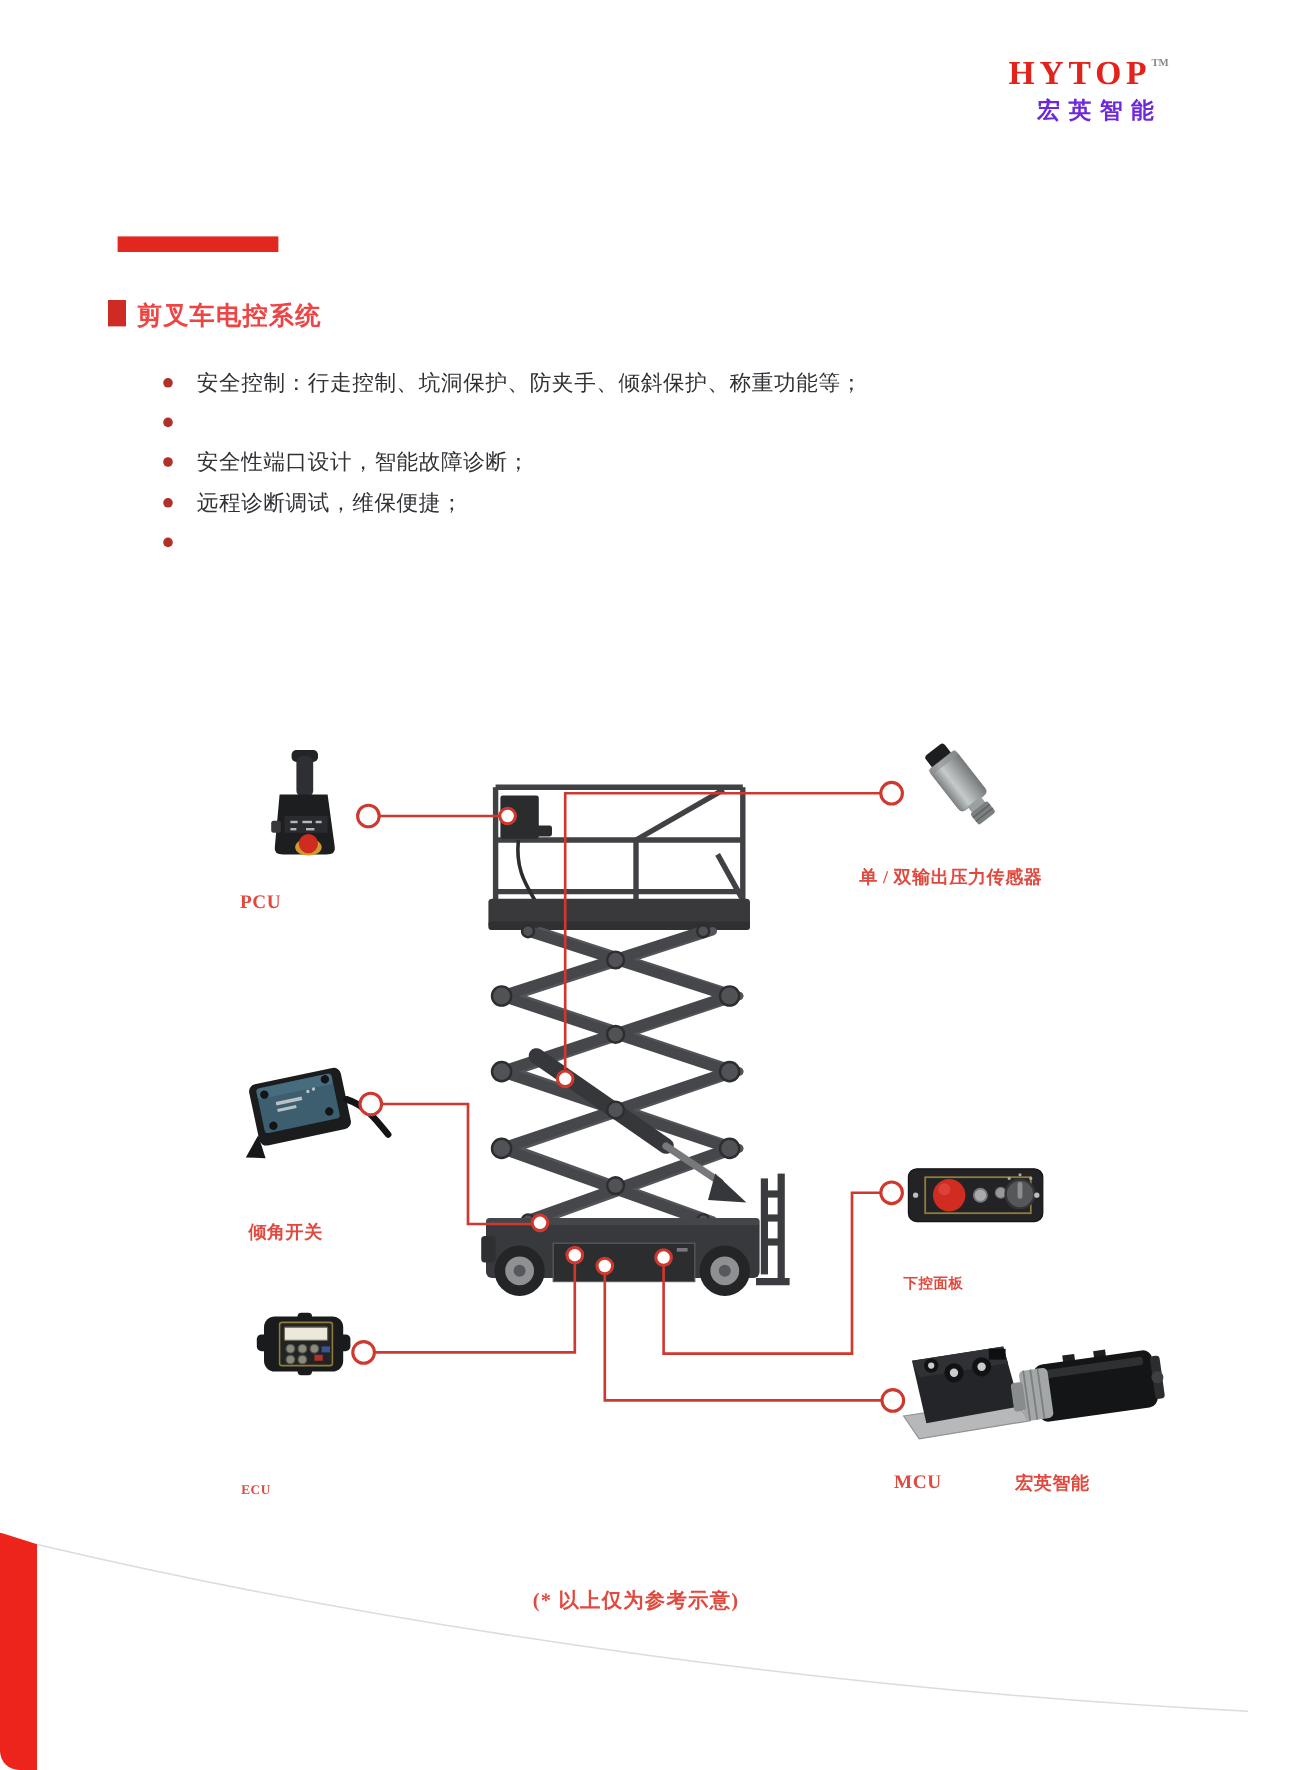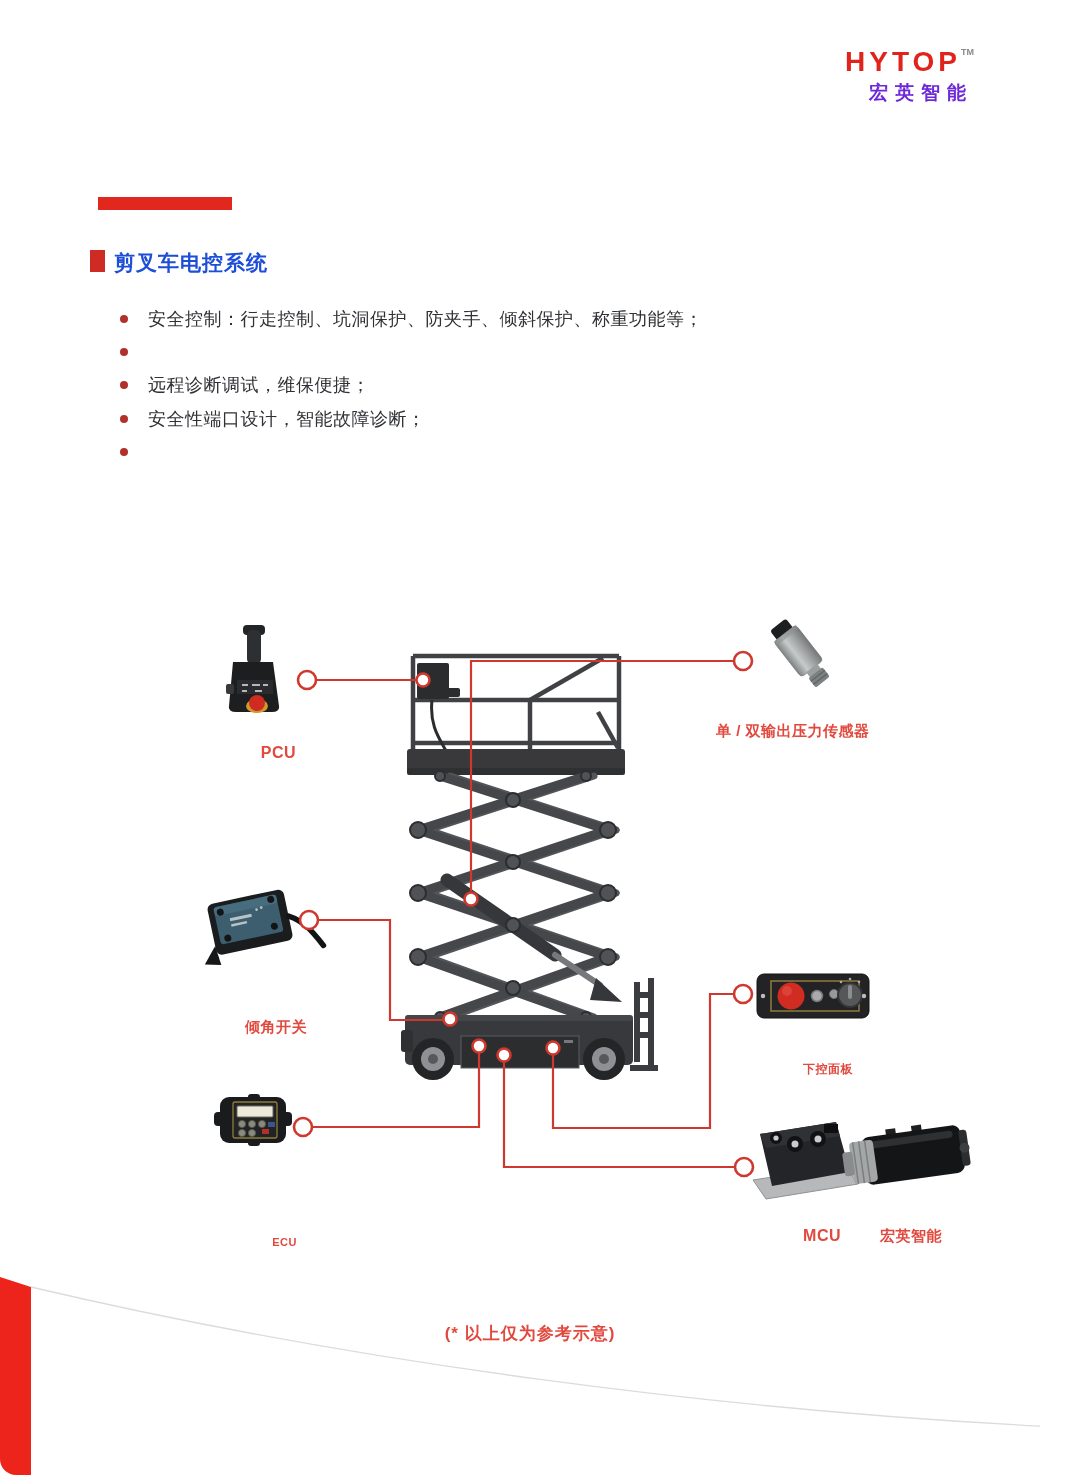--- a/index.html
+++ b/index.html
@@ -1,37 +1,37 @@
 <!DOCTYPE html>
 <html><head>
 <meta charset="utf-8">
 <style>
   html,body{margin:0;padding:0;background:#ffffff;}
   #page{
     position:relative;width:1040px;height:1475px;background:#ffffff;
-    font-family:Liberation Sans, sans-serif;overflow:hidden;border-radius:16px;
+    font-family:Liberation Serif, serif;overflow:hidden;border-radius:16px;
   }
   
   .logo-wrap{position:absolute;top:48px;right:66px;text-align:left;}
   .logo-main{font-size:28px;font-weight:900;color:#e0241c;letter-spacing:4px;line-height:1;}
   .logo-tm{font-size:9px;color:#8a8a8a;vertical-align:top;letter-spacing:0;font-weight:700;}
   .logo-sub{font-size:19px;font-weight:800;color:#6d28d9;letter-spacing:7px;margin-top:7px;line-height:1;margin-left:24px;}
   
   .page-title{position:absolute;left:97px;top:132px;font-size:40px;font-weight:800;color:#141416;letter-spacing:1px;}
   .title-bar{position:absolute;left:98px;top:197px;width:134px;height:13px;background:#e2271e;}
   
   .sec-marker{position:absolute;left:90px;top:250px;width:15px;height:22px;background:#ce2b24;}
-  .sec-title{position:absolute;left:114px;top:249px;font-size:21px;font-weight:800;color:#1d4ed8;letter-spacing:1px;}
-  
-  .bullets{position:absolute;left:120px;top:302px;margin:0;padding:0;list-style:none;}
+  .sec-title{position:absolute;left:114px;top:249px;font-size:21px;font-weight:800;color:#ef4444;letter-spacing:1px;}
+  
+  .bullets{position:absolute;left:136px;top:302px;margin:0;padding:0;list-style:none;}
   .bullets li{position:relative;height:33.4px;display:flex;align-items:center;padding-left:28px;
     font-size:18px;color:#2f3135;letter-spacing:0.5px;}
   .bullets li .dot{position:absolute;left:0;top:50%;margin-top:-4px;width:8px;height:8px;border-radius:50%;background:#b03129;}
   
-  .dlabel{position:absolute;color:#e2493e;font-weight:700;font-size:15px;text-align:right;letter-spacing:0.5px;}
+  .dlabel{position:absolute;color:#e2493e;font-weight:700;font-size:15px;text-align:left;letter-spacing:0.5px;}
   #lbl-pcu{left:200px;top:744px;width:96px;font-size:16px;}
   #lbl-pressure{left:716px;top:722px;width:170px;font-size:15px;text-align:left;}
   #lbl-tilt{left:207px;top:978px;width:100px;margin-top:40px;}
   #lbl-panel{left:753px;top:1061px;width:100px;font-size:12px;}
   #lbl-ecu{left:201px;top:1236px;width:96px;font-size:11px;}
   #lbl-mcu{left:745px;top:1227px;width:96px;font-size:16px;}
   #lbl-motor{left:846px;top:1227px;width:96px;}
   .footnote{position:absolute;left:0;top:1322px;width:1080px;text-align:center;
     color:#e2493e;font-size:17px;font-weight:700;letter-spacing:1px;transform:translateX(-10px);}
   
@@ -58,25 +58,25 @@
   <ul class="bullets">
     <li>
         <span class="dot"></span>
         <span>安全控制：行走控制、坑洞保护、防夹手、倾斜保护、称重功能等；</span>
       </li>
     <li>
         <span class="dot"></span>
       </li>
     <li>
         <span class="dot"></span>
+        <span>安全性端口设计，智能故障诊断；</span>
+      </li>
+    <li>
+        <span class="dot"></span>
         <span>远程诊断调试，维保便捷；</span>
-      </li>
-    <li>
-        <span class="dot"></span>
-        <span>安全性端口设计，智能故障诊断；</span>
       </li>
     <li>
         <span class="dot"></span>
       </li>
   </ul>
 
   <svg class="diagram-svg" viewBox="0 600 1080 675">
     <defs>
       <linearGradient id="sensorGrad" x1="0" y1="0" x2="1" y2="0">
         <stop offset="0" stop-color="#7e8283"></stop>

